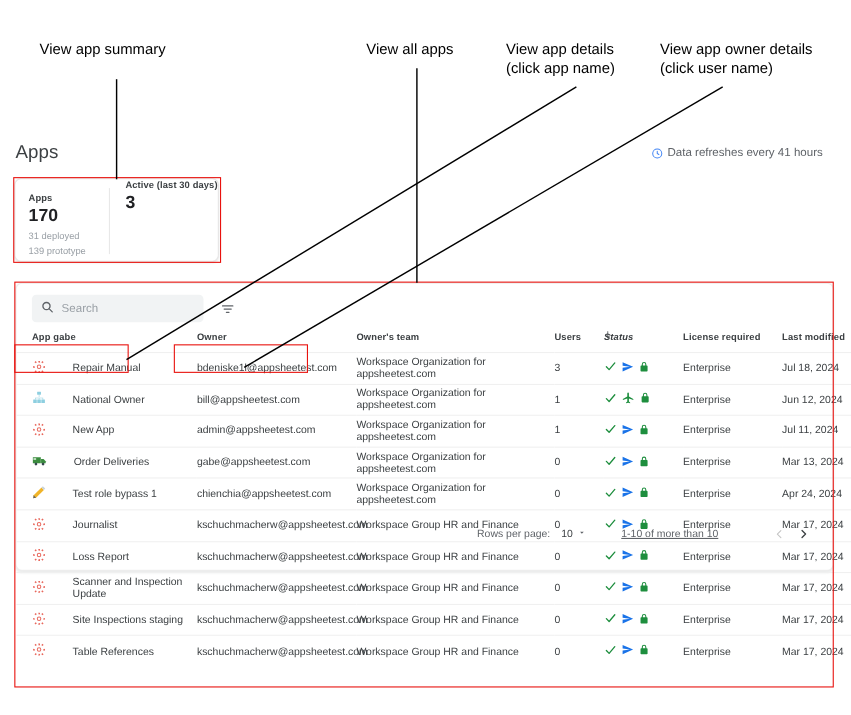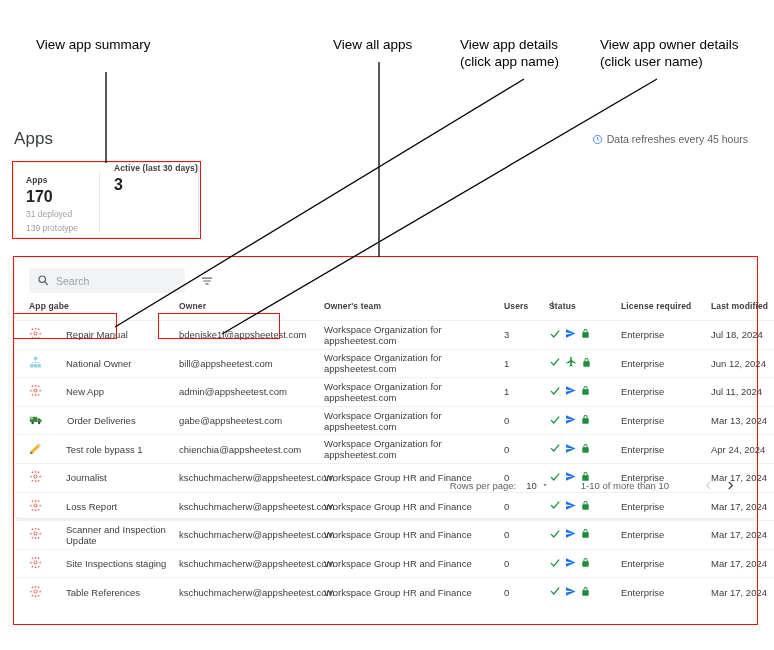--- a/index.html
+++ b/index.html
@@ -181,21 +181,21 @@
     height: 27.6px;
     border-top: 1px solid #f0f0f0;
     color: #3c4043;
     font-size: 9.5px;
     vertical-align: middle;
   }
   .c-app   { width: 150px; padding-left: 14px !important; }
   .c-owner { width: 145px; }
   .c-team  { width: 180px; }
   .c-users { width: 45px; }
-  .c-status{ width: 72px; }
+  .c-status{ width: 72px; font-style: italic; }
   .c-lic   { width: 90px; }
   .c-mod   { width: 76px; }
 
   .app-cell {
     display: flex;
     align-items: center;
     gap: 24px;
   }
   .app-name { cursor: pointer; }
   .owner-mail { cursor: pointer; }
@@ -216,21 +216,21 @@
     font-size: 9.5px;
     color: #5f6368;
     gap: 0;
   }
   #rows-label { margin-right: 10px; }
   #rows-select {
     display: flex; align-items: center; gap: 4px;
     cursor: pointer; color: #3c4043;
     margin-right: 32px;
   }
-  #range-label { margin-right: 28px; color:#5f6368; }
+  #range-label { margin-right: 44px; color:#5f6368;text-decoration:underline; }
   .page-arrow {
     width: 22px; height: 22px;
     display: flex; align-items: center; justify-content: center;
     cursor: pointer;
   }
   .arrow-prev { color: #c5c5c5; }
   .arrow-next { color: #3c4043; }
 </style>
 </head>
 <body>
@@ -268,21 +268,21 @@
 
 <div id="page-title">Apps</div>
 
 <div id="refresh-note">
   <span>
     <svg width="11" height="11" viewBox="0 0 24 24" fill="none" stroke="#4285f4" stroke-width="2">
       <circle cx="12" cy="12" r="9"></circle>
       <path d="M12 7.5V12l3.2 2" stroke-linecap="round"></path>
     </svg>
   </span>
-  <span>Data refreshes every 45 hours</span>
+  <span>Data refreshes every 41 hours</span>
 </div>
 
 <div id="summary-card">
   <div class="stat first">
     <div class="stat-label">Apps</div>
     <div class="stat-value">170</div>
     <div class="stat-sub">31 deployed</div>
     <div class="stat-sub">139 prototype</div>
   </div>
   <div class="stat second">

